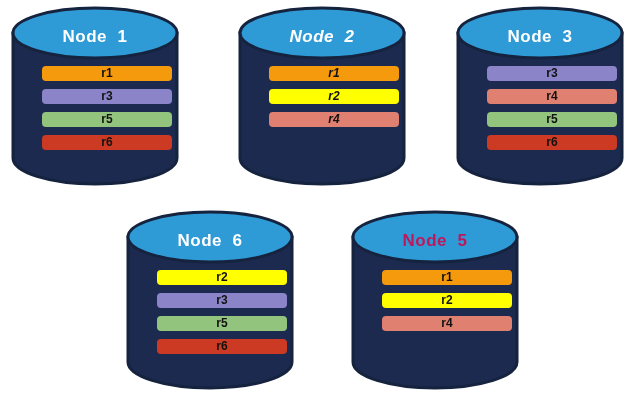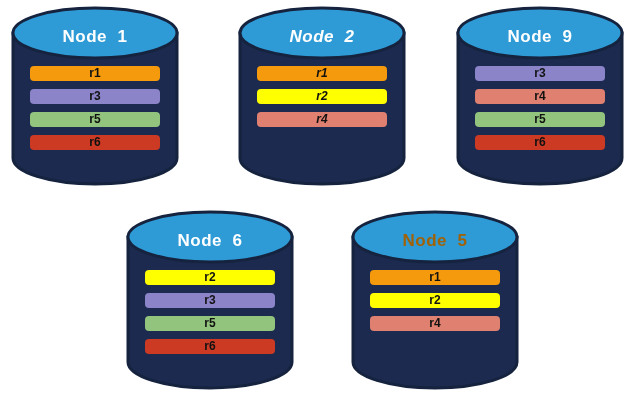--- a/index.html
+++ b/index.html
@@ -45,21 +45,21 @@
     color: #ffffff;
     font-size: 17px;
     font-weight: bold;
     letter-spacing: 0.5px;
     white-space: pre;
     pointer-events: none;
   }
 
   .replicas {
     position: absolute;
-    left: 0;
+    left: 12px;
     top: 58px;
     width: 170px;
     display: flex;
     flex-direction: column;
     align-items: center;
     gap: 8px;
   }
 
   .replica {
     width: 130px;
@@ -100,21 +100,21 @@
         <div class="replica" style="background: rgb(245, 154, 12); color: rgb(17, 17, 17);">r1</div>
         <div class="replica" style="background: rgb(255, 255, 0); color: rgb(17, 17, 17);">r2</div>
         <div class="replica" style="background: rgb(224, 128, 112); color: rgb(17, 17, 17);">r4</div>
       </div>
     </div>
     <div class="node" style="left: 455px; top: 8px;">
       <svg class="cyl-svg" viewBox="0 0 170 185">
         <path d="M 3 25 L 3 150 A 82 26 0 0 0 167 150 L 167 25 Z" fill="#1B2A4E" stroke="#16233F" stroke-width="3"></path>
         <ellipse cx="85" cy="25" rx="82" ry="25" fill="#2E9BD6" stroke="#16233F" stroke-width="3"></ellipse>
       </svg>
-      <div class="node-title" style="color: rgb(255, 255, 255);">Node  9</div>
+      <div class="node-title" style="color: rgb(255, 255, 255);">Node  3</div>
       <div class="replicas">
         <div class="replica" style="background: rgb(139, 132, 200); color: rgb(17, 17, 17);">r3</div>
         <div class="replica" style="background: rgb(224, 128, 112); color: rgb(17, 17, 17);">r4</div>
         <div class="replica" style="background: rgb(146, 196, 125); color: rgb(17, 17, 17);">r5</div>
         <div class="replica" style="background: rgb(204, 58, 35); color: rgb(17, 17, 17);">r6</div>
       </div>
     </div>
     <div class="node" style="left: 125px; top: 212px;">
       <svg class="cyl-svg" viewBox="0 0 170 185">
         <path d="M 3 25 L 3 150 A 82 26 0 0 0 167 150 L 167 25 Z" fill="#1B2A4E" stroke="#16233F" stroke-width="3"></path>
@@ -126,20 +126,20 @@
         <div class="replica" style="background: rgb(139, 132, 200); color: rgb(17, 17, 17);">r3</div>
         <div class="replica" style="background: rgb(146, 196, 125); color: rgb(17, 17, 17);">r5</div>
         <div class="replica" style="background: rgb(204, 58, 35); color: rgb(17, 17, 17);">r6</div>
       </div>
     </div>
     <div class="node" style="left: 350px; top: 212px;">
       <svg class="cyl-svg" viewBox="0 0 170 185">
         <path d="M 3 25 L 3 150 A 82 26 0 0 0 167 150 L 167 25 Z" fill="#1B2A4E" stroke="#16233F" stroke-width="3"></path>
         <ellipse cx="85" cy="25" rx="82" ry="25" fill="#2E9BD6" stroke="#16233F" stroke-width="3"></ellipse>
       </svg>
-      <div class="node-title" style="color: #a16207;">Node  5</div>
+      <div class="node-title" style="color: #be185d;">Node  5</div>
       <div class="replicas">
         <div class="replica" style="background: rgb(245, 154, 12); color: rgb(17, 17, 17);">r1</div>
         <div class="replica" style="background: rgb(255, 255, 0); color: rgb(17, 17, 17);">r2</div>
         <div class="replica" style="background: rgb(224, 128, 112); color: rgb(17, 17, 17);">r4</div>
       </div>
     </div>
   </div>
 
 </body></html>

